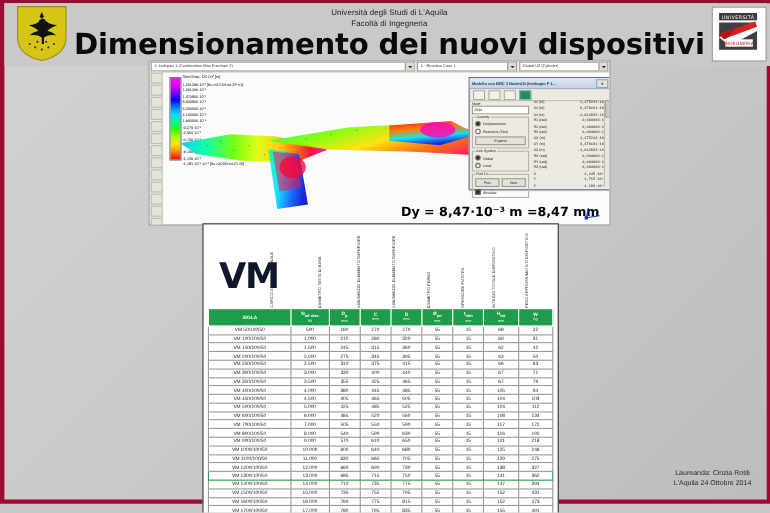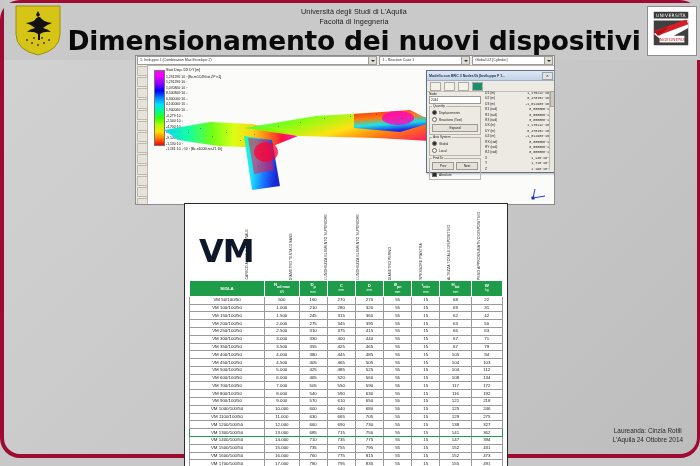--- a/index.html
+++ b/index.html
@@ -11,21 +11,20 @@
   }
   
   #slide{
     position:absolute;left:0;top:0;width:700px;height:458px;
     background:linear-gradient(135deg,#d2d2d2 0%,#cbcbcb 40%,#bdbdbd 100%);
     box-sizing:border-box;
     border-left:4px solid #9e0b32;
     border-top:3px solid #9e0b32;
     border-bottom:4px solid #9e0b32;
     border-right:3px solid #9e0b32;
-    border-radius:20px;
   }
   
   #header-band{
     position:absolute;left:0;top:0;width:700px;height:57px;
     background:#c9c9c9;
   }
   #univ-lines{
     position:absolute;left:0;top:4px;width:700px;text-align:center;
     font-size:7.2px;line-height:9.5px;color:#1a1a1a;letter-spacing:.1px;
   }
@@ -344,20 +343,21 @@
           <rect x="280" y="58" width="1" height="1"></rect>
             <rect x="306" y="64" width="1" height="1"></rect>
           <rect x="332" y="72" width="1" height="1"></rect>
             <rect x="358" y="80" width="1" height="1"></rect>
           <rect x="110" y="100" width="1" height="1"></rect>
             <rect x="118" y="114" width="1" height="1"></rect>
         </g>
       </svg>
 
       <div id="dimtext">
+        <div>Dy = 8,47·10⁻³ m =8,47 mm</div>
       </div>
 
       <svg id="triad" viewBox="0 0 18 14">
         <line x1="3" y1="11" x2="15" y2="9" stroke="#1a3fd0" stroke-width="1"></line>
         <line x1="3" y1="11" x2="5" y2="2" stroke="#1a3fd0" stroke-width="1"></line>
         <rect x="1.5" y="9.5" width="3" height="3" fill="#1230c8"></rect>
       </svg>
 
       <div id="sap-dialog">
         <div id="sap-titlebar">

